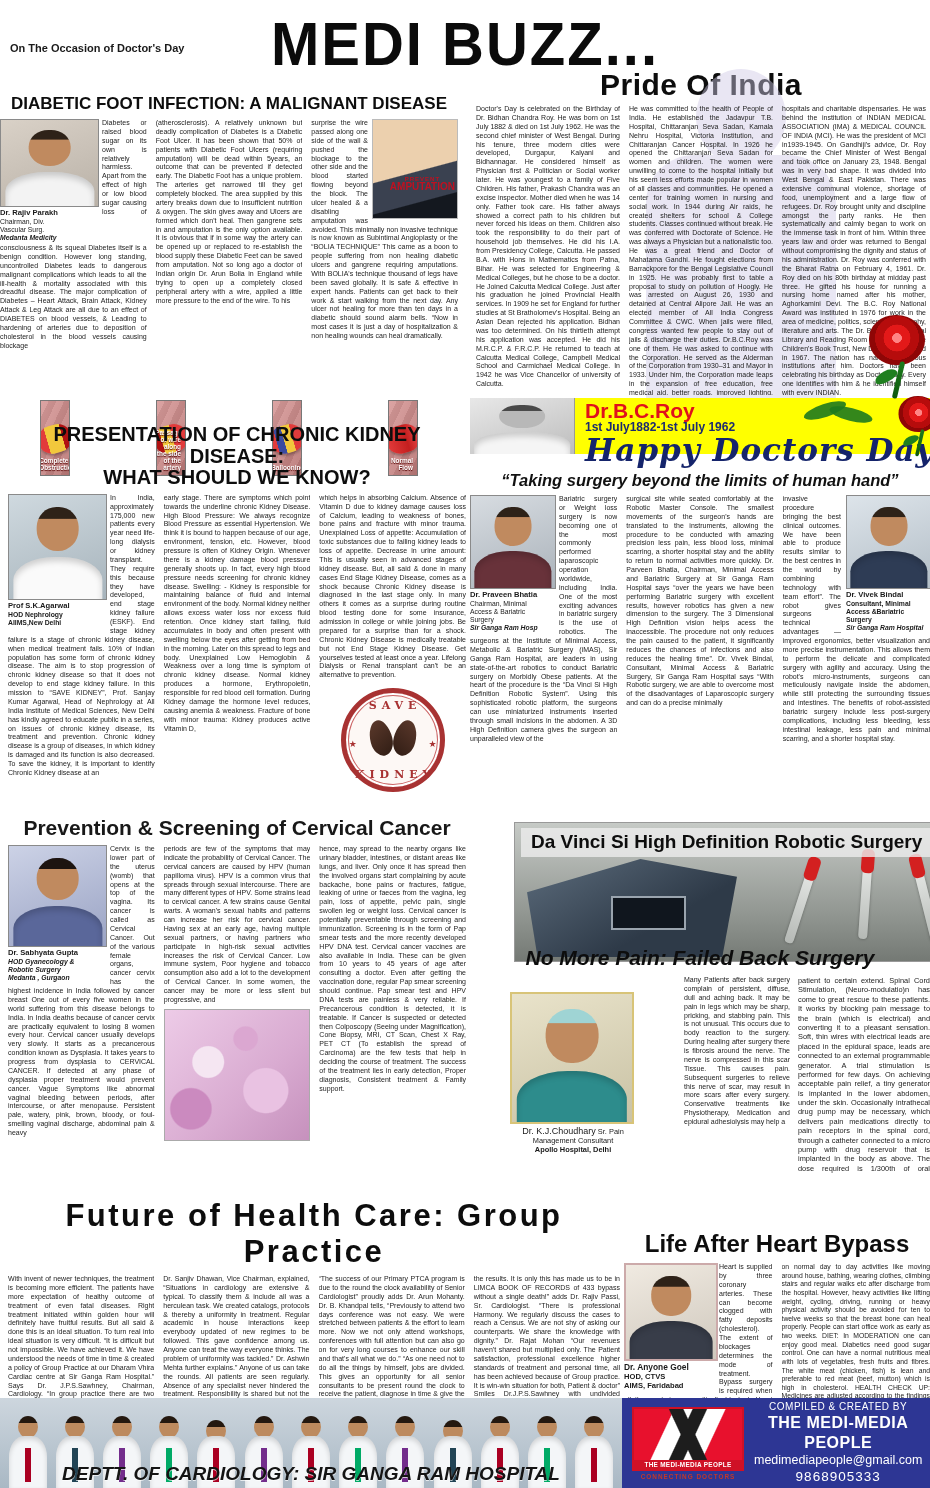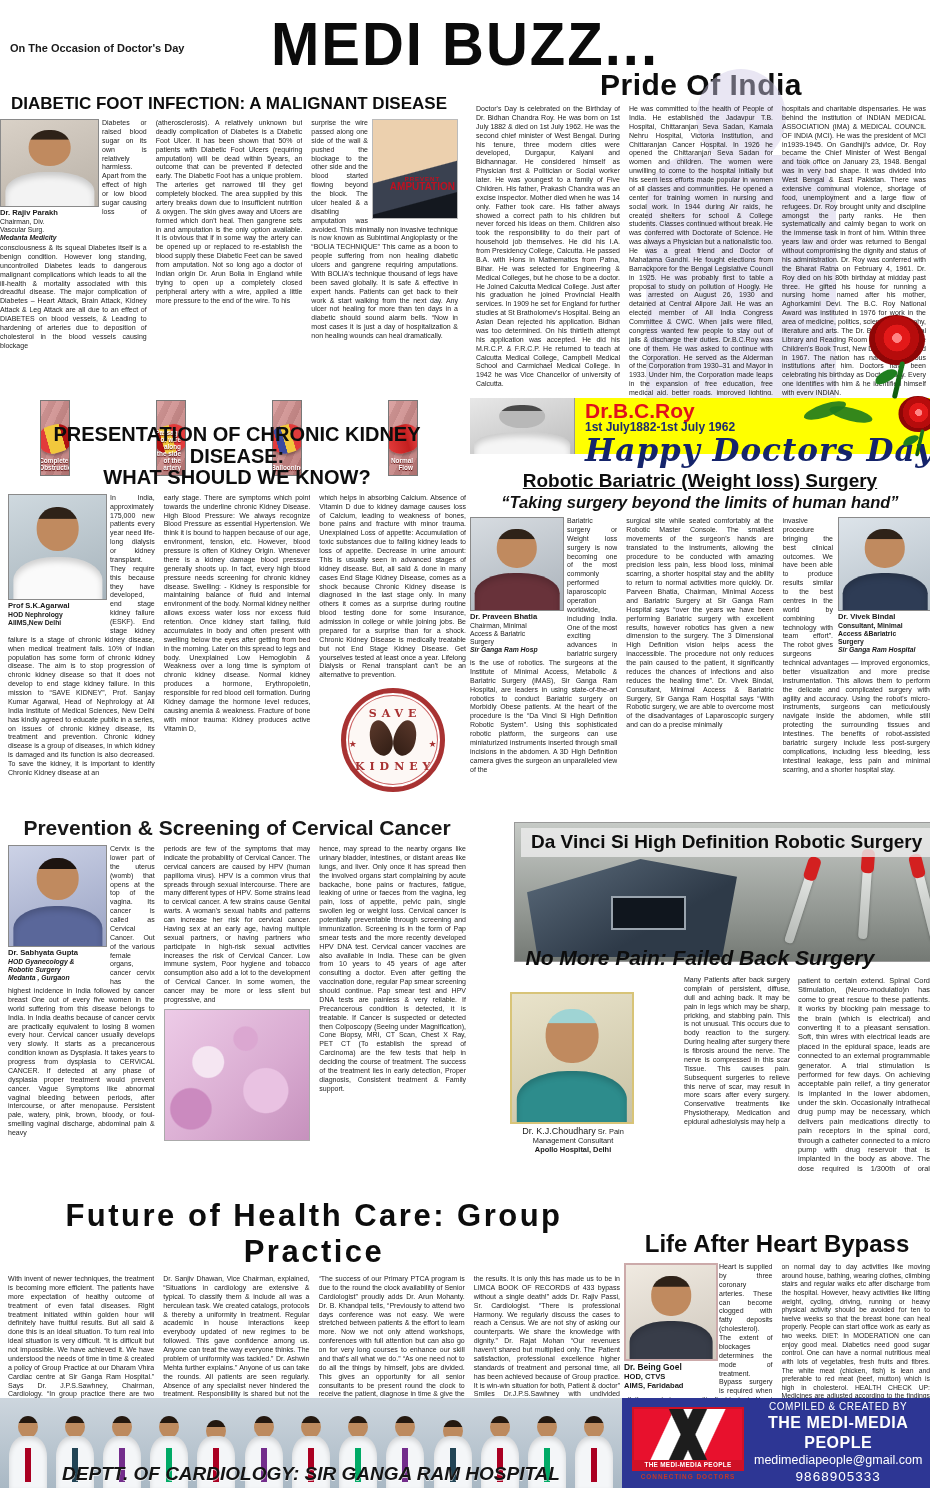--- a/index.html
+++ b/index.html
@@ -87,35 +87,35 @@
   .leaves::before,.leaves::after{content:"";position:absolute;width:44px;height:13px;border-radius:50%;
      background:#1e7a1e;opacity:.9;}
   .leaves::before{transform:rotate(-18deg);left:0;top:4px;}
   .leaves::after{transform:rotate(14deg);right:0;top:8px;}
   
   .artK{position:absolute;left:8px;top:424px;width:458px;}
   .artK h2{font-size:20px;line-height:1.08;}
   .artK .cols{height:338px;}
   .stamp{position:relative;width:104px;height:104px;margin:8px auto 0;border:5px solid #a83232;border-radius:50%;
      background:#fdf8f5;box-shadow:inset 0 0 0 2px #fff,inset 0 0 0 3px #c66;
-     display:flex;flex-direction:column;align-items:center;justify-content:center;padding:6px 0;box-sizing:border-box;}
+     display:flex;flex-direction:column;align-items:center;justify-content:space-between;padding:6px 0;box-sizing:border-box;}
   .stamp .w{font-family:"DejaVu Serif",serif;font-weight:bold;color:#a83232;font-size:11px;letter-spacing:5px;text-indent:5px;}
   .stamp .kd{position:relative;width:46px;height:40px;}
   .stamp .kd::before,.stamp .kd::after{content:"";position:absolute;width:22px;height:36px;border-radius:50% 50% 50% 50%/56% 56% 44% 44%;
      background:linear-gradient(150deg,#5d3a2c,#2f1c14);}
   .stamp .kd::before{left:0;transform:rotate(-14deg);}
   .stamp .kd::after{right:0;transform:rotate(14deg) scaleX(-1);}
   .stamp .st1,.stamp .st2{position:absolute;top:46px;color:#a83232;font-size:9px;}
   .stamp .st1{left:3px;} .stamp .st2{right:3px;}
   
   .artB{position:absolute;left:470px;top:470px;width:460px;}
   .artB h2{font-size:19px;text-decoration:underline;}
   .artB .sub{margin:1px 0 0;text-align:center;font-size:16.5px;font-weight:900;font-style:italic;color:#111;}
   .artB .cols{height:288px;}
-  .artB .au{width:92px;} .artB .au .photo{height:92px;}
+  .artB .au{width:84px;} .artB .au .photo{height:92px;}
   
   .dav{position:absolute;left:474px;top:806px;width:456px;height:138px;overflow:hidden;border:1px solid #999;
      background:linear-gradient(#c6cac6,#8e938e 70%,#747974);}
   .dav h3{position:absolute;z-index:3;top:5px;left:6px;margin:0;background:rgba(236,236,236,.82);
      padding:3px 10px 4px;font-size:19px;font-weight:900;color:#0d0d0d;}
   .console{position:absolute;left:12px;top:36px;width:210px;height:98px;
      background:linear-gradient(150deg,#5c6c7c,#2e3a48 65%);
      clip-path:polygon(0 34%,54% 0,100% 18%,93% 100%,5% 100%);}
   .console::after{content:"";position:absolute;left:40%;top:38%;width:34%;height:30%;background:#10161e;border:2px solid #9aa4ae;}
   .arm{position:absolute;width:9px;height:86px;border-radius:4px;background:linear-gradient(#eceeec,#b5b9b5);box-shadow:0 0 3px rgba(0,0,0,.35);}
@@ -295,21 +295,20 @@
           <span class="kd"></span>
           <span class="w">KIDNEY</span>
           <span class="st1">★</span>
           <span class="st2">★</span>
         </div>
       </div>
     </div>
   </section>
 
   <section class="art artB">
-    <h2>Robotic Bariatric (Weight loss) Surgery</h2>
     <p class="sub">“Taking surgery beyond the limits of human hand”</p>
     <div class="cols">
       <div class="col">
         <figure class="au">
           <div class="photo p-bhatia"></div>
           <figcaption>
             <span class="n">Dr. Praveen Bhatia</span>
             <span>Chairman, Minimal</span><br>
             <span>Access &amp; Bariatric</span><br>
             <span>Surgery</span><br>
@@ -408,21 +407,21 @@
     </div>
   </section>
 
   <section class="art artH">
     <h2>Life After Heart Bypass</h2>
     <div class="cols">
       <div class="col">
         <figure class="au">
           <div class="photo p-goel"></div>
           <figcaption>
-            <span class="n">Dr. Being Goel</span>
+            <span class="n">Dr. Anyone Goel</span>
             <span>HOD, CTVS</span><br>
             <span>AIMS, Faridabad</span>
           </figcaption>
         </figure>
         <p class="body">Heart is supplied by three coronary arteries. These can become clogged with fatty deposits (cholesterol). The extent of blockages determines the mode of treatment. Bypass surgery is required when all three arteries are critically blocked. Heart bypass is not the end of the road but just a milestone in continued care of coronary artery disease. Patients get recovered from general effects of undergoing major surgery in about three to four weeks and afterwards, one leads a life not different from other persons. To prevent future development of new disease including the bypass grafts, one must plan LIFE AFTER BYPASS. PHYSICAL ACTIVITY: One can safely carry</p>
       </div>
       <div class="col">
         <p class="body" style="font-size:6.8px">on normal day to day activities like moving around house, bathing, wearing clothes, climbing stairs and regular walks etc after discharge from the hospital. However, heavy activities like lifting weight, cycling, driving, running or heavy physical activity should be avoided for ten to twelve weeks so that the breast bone can heal properly. People can start office work as early as two weeks. DIET: In MODERATION one can enjoy good meal. Diabetics need good sugar control. One can have a normal nutritious meal with lots of vegetables, fresh fruits and fibres. The white meat (chicken, fish) is lean and preferable to red meat (beef, mutton) which is high in cholesterol. HEALTH CHECK UP: Medicines are adjusted according to the findings of health checkups. Yearly check up is generally sufficient. MEDICINES: Medicines are for life long. Bypass surgery treats the lesion at that moment only, but to stop further progress medicines are needed.With due care, life is as good and fun as people with no heart disease. Go and enjoy.</p>
       </div>
     </div>

